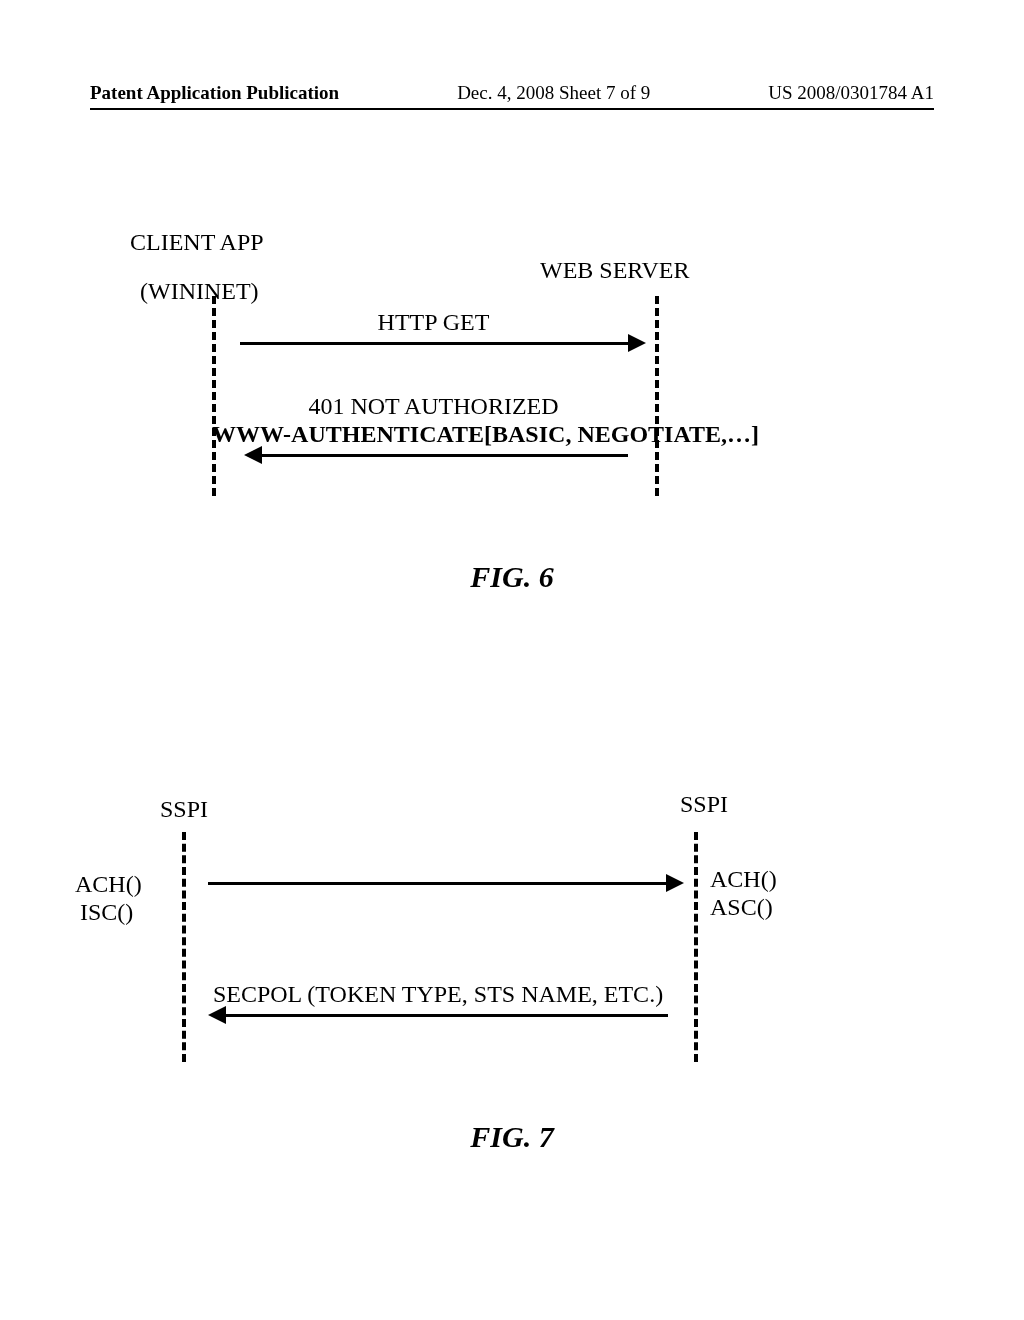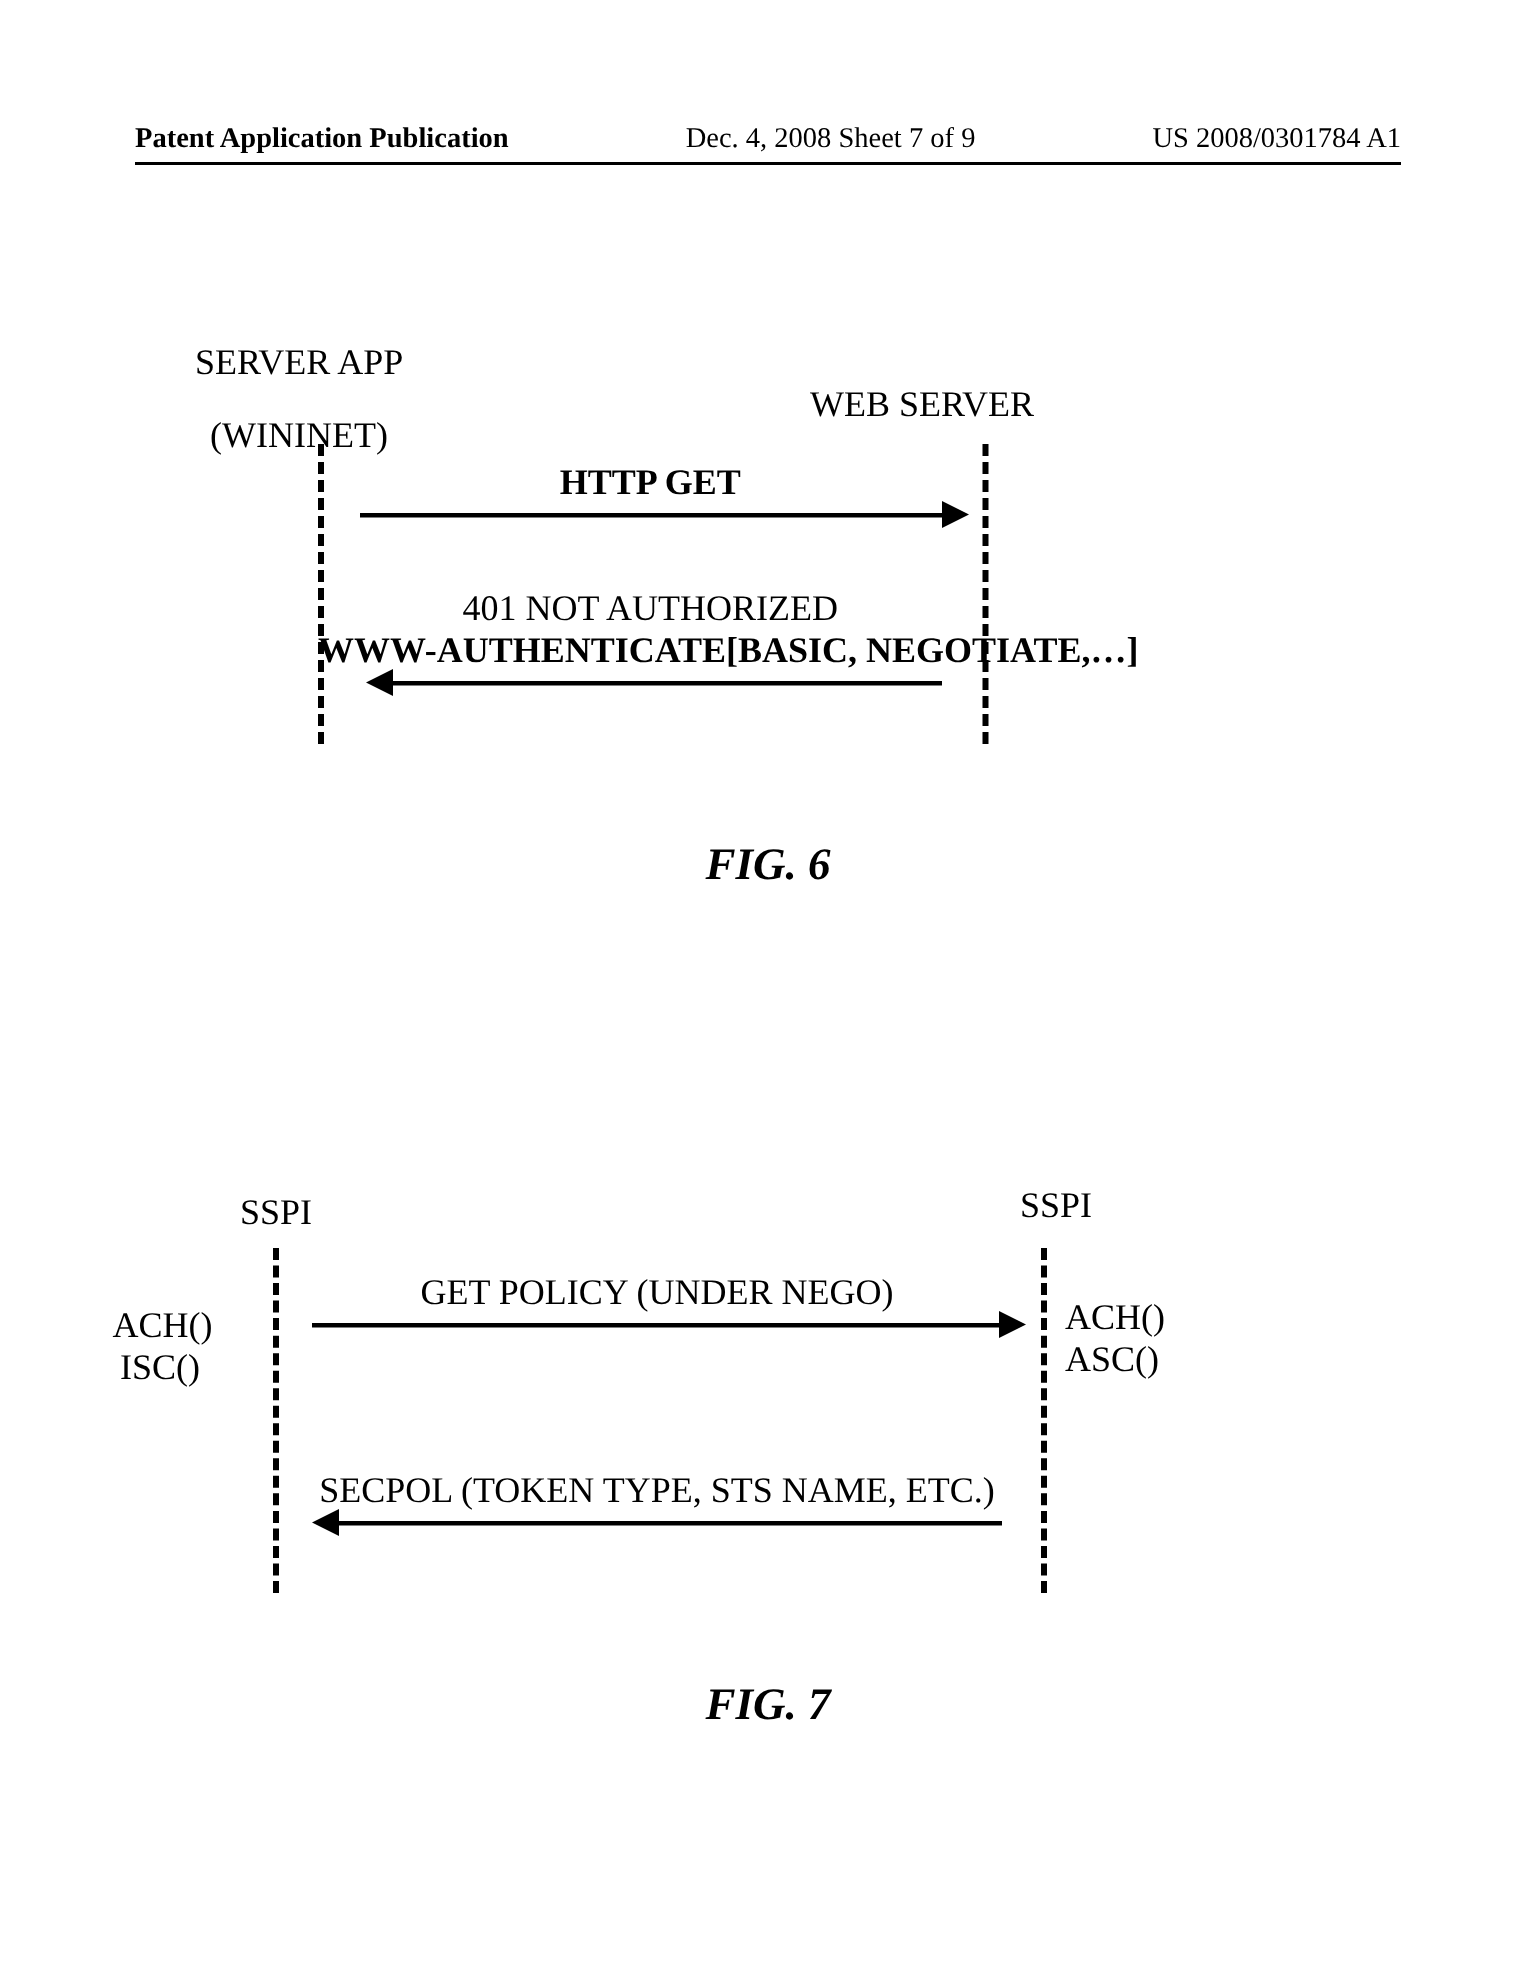--- a/index.html
+++ b/index.html
@@ -98,28 +98,28 @@
 
 <div class="page">
 
   <div class="header">
     <div class="left">Patent Application Publication</div>
     <div class="mid">Dec. 4, 2008   Sheet 7 of 9</div>
     <div class="right">US 2008/0301784 A1</div>
   </div>
   <div class="header-rule"></div>
 
-  <div class="t" style="left:130px; top:228px; text-align:left;">SERVER APP</div>
+  <div class="t" style="left:130px; top:228px; text-align:left;">CLIENT APP</div>
   <div class="t" style="left:140px; top:256px; text-align:left;margin-top:21px;">(WININET)</div>
   <div class="t" style="left:540px; top:256px; text-align:left;">WEB SERVER</div>
 
   <div class="lifeline" style="left:212px; top:296px; height:200px;"></div>
   <div class="lifeline" style="left:655px; top:296px; height:200px;"></div>
 
-  <div class="t" style="left:212px; width:443px; top:308px;font-weight:bold;">HTTP GET</div>
+  <div class="t" style="left:212px; width:443px; top:308px;">HTTP GET</div>
   <div class="shaft" style="left:240px; top:342px; width:388px;"></div>
   <div class="ah-right" style="left:628px; top:334px;"></div>
 
   <div class="t" style="left:212px; width:443px; top:392px;">401 NOT AUTHORIZED</div>
   <div class="t" style="left:212px; width:443px; top:420px;font-weight:bold;">WWW-AUTHENTICATE[BASIC, NEGOTIATE,…]</div>
   <div class="shaft" style="left:262px; top:454px; width:366px;"></div>
   <div class="ah-left" style="left:244px; top:446px;"></div>
 
   <div class="fig" style="top:560px;">FIG. 6</div>
 
@@ -128,21 +128,20 @@
 
   <div class="t" style="left:75px; top:870px; text-align:left;">ACH()</div>
   <div class="t" style="left:80px; top:898px; text-align:left;">ISC()</div>
 
   <div class="t" style="left:710px; top:865px; text-align:left;">ACH()</div>
   <div class="t" style="left:710px; top:893px; text-align:left;">ASC()</div>
 
   <div class="lifeline" style="left:182px; top:832px; height:230px;"></div>
   <div class="lifeline" style="left:694px; top:832px; height:230px;"></div>
 
-  <div class="t" style="left:182px; width:512px; top:848px;">GET POLICY (UNDER NEGO)</div>
   <div class="shaft" style="left:208px; top:882px; width:458px;"></div>
   <div class="ah-right" style="left:666px; top:874px;"></div>
 
   <div class="t" style="left:182px; width:512px; top:980px;">SECPOL (TOKEN TYPE, STS NAME, ETC.)</div>
   <div class="shaft" style="left:226px; top:1014px; width:442px;"></div>
   <div class="ah-left" style="left:208px; top:1006px;"></div>
 
   <div class="fig" style="top:1120px;">FIG. 7</div>
 
 </div>

